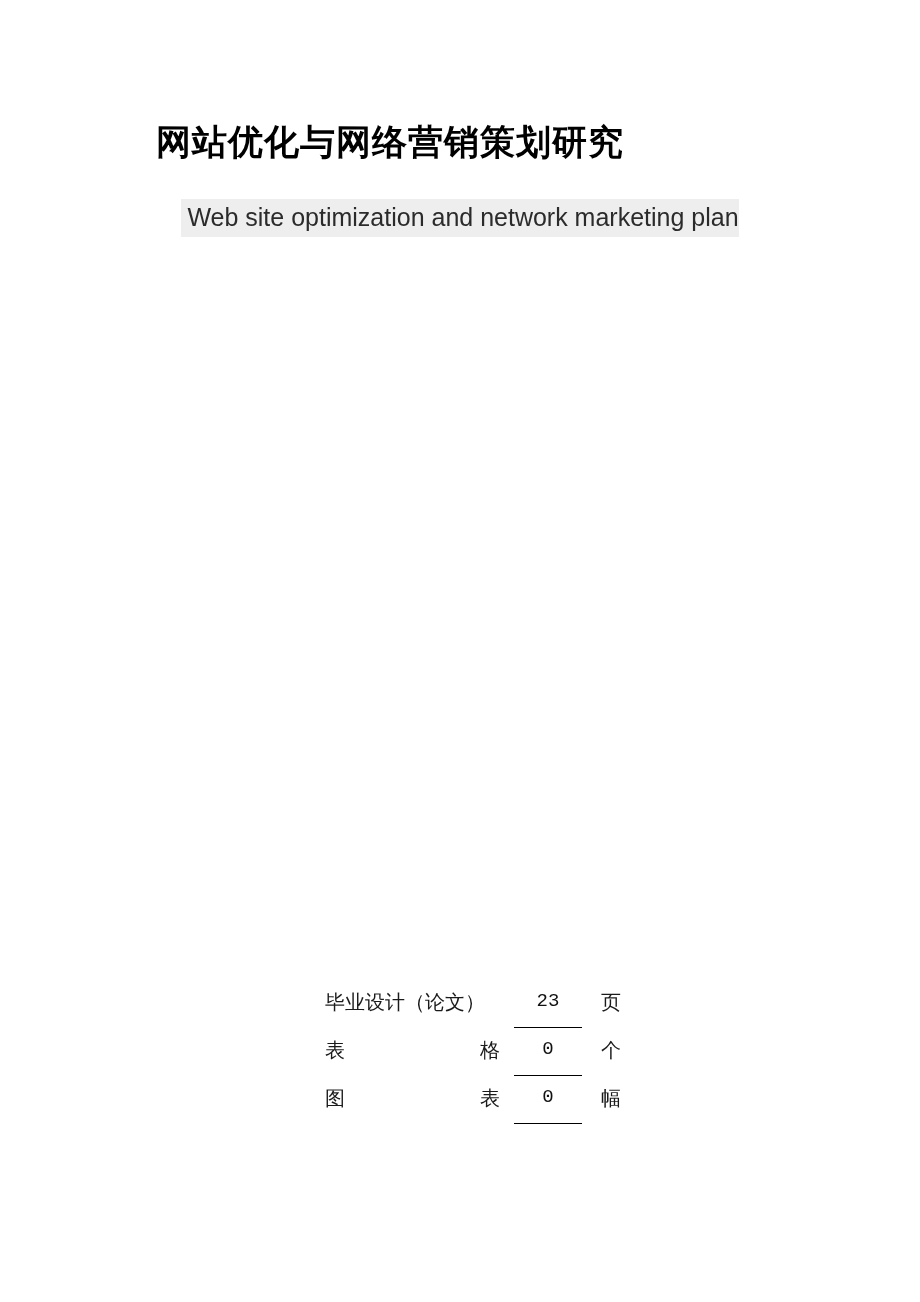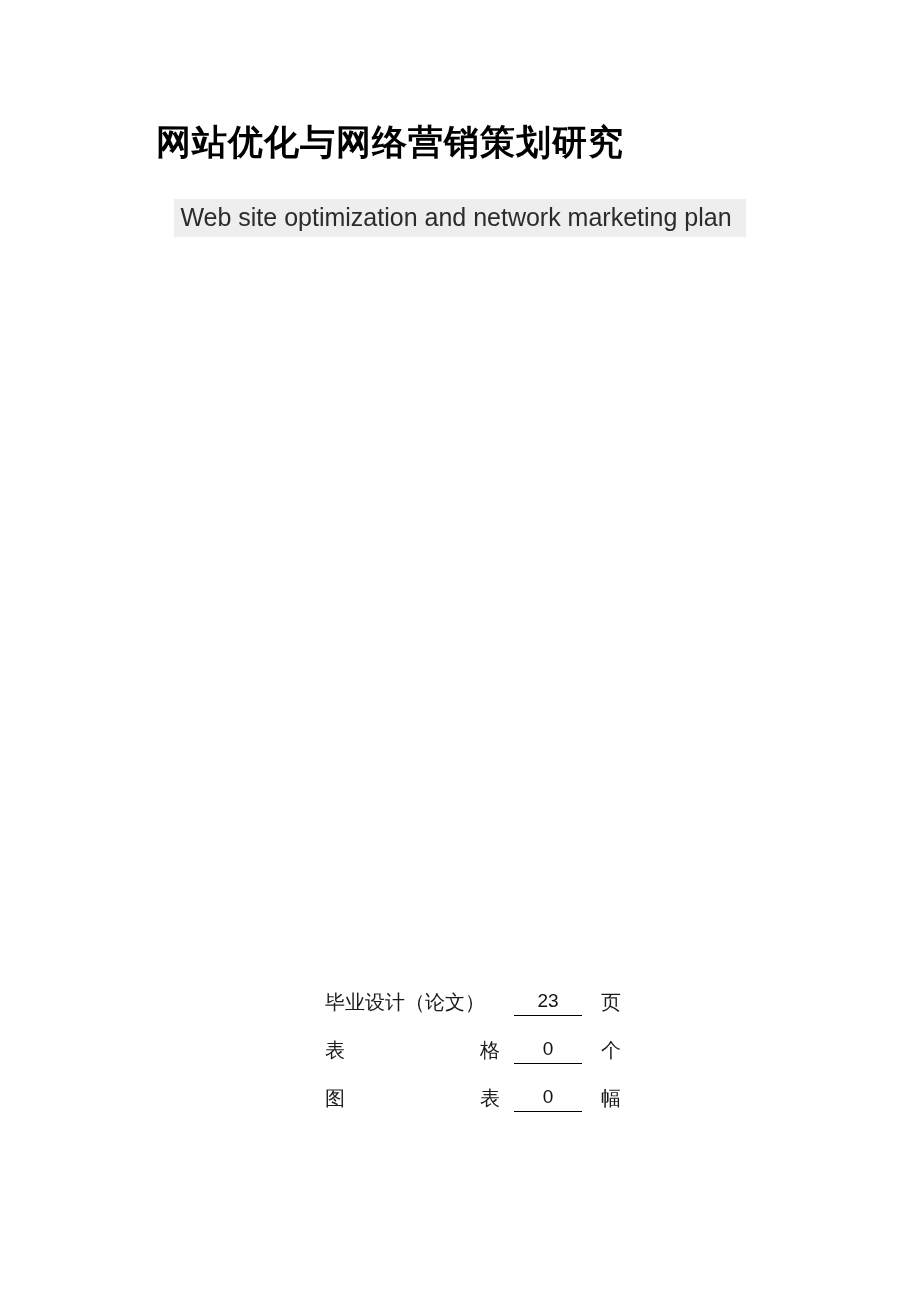--- a/index.html
+++ b/index.html
@@ -44,21 +44,21 @@
   .subtitle-wrap {
     position: absolute;
     left: 0;
     top: 199px;
     width: 920px;
     text-align: center;
   }
   .doc-subtitle {
     display: inline-block;
     background: #eeeeee;
-    padding: 4px 14px 5px 6px;
+    padding: 4px 0 5px 6px;
     font-family: "Liberation Sans", sans-serif;
     font-weight: normal;
     font-size: 25px;
     line-height: 29px;
     color: #2b2b2b;
     letter-spacing: 0px;
     white-space: nowrap;
   }
 
   
@@ -89,22 +89,22 @@
     text-align: left;
   }
   .stat-label-a { }
   .stat-label-b { }
 
   .stat-value {
     width: 68px;
     margin-left: 14px;
     text-align: center;
     border-bottom: 1.6px solid #000000;
-    padding-bottom: 1px;
-    font-family: Liberation Sans, sans-serif;
+    padding-bottom: 13px;
+    font-family: Liberation Mono, monospace;
     font-size: 19px;
     line-height: 26px;
     color: #111111;
   }
   .stat-unit {
     margin-left: 19px;
     white-space: nowrap;
   }
 </style>
 </head>

